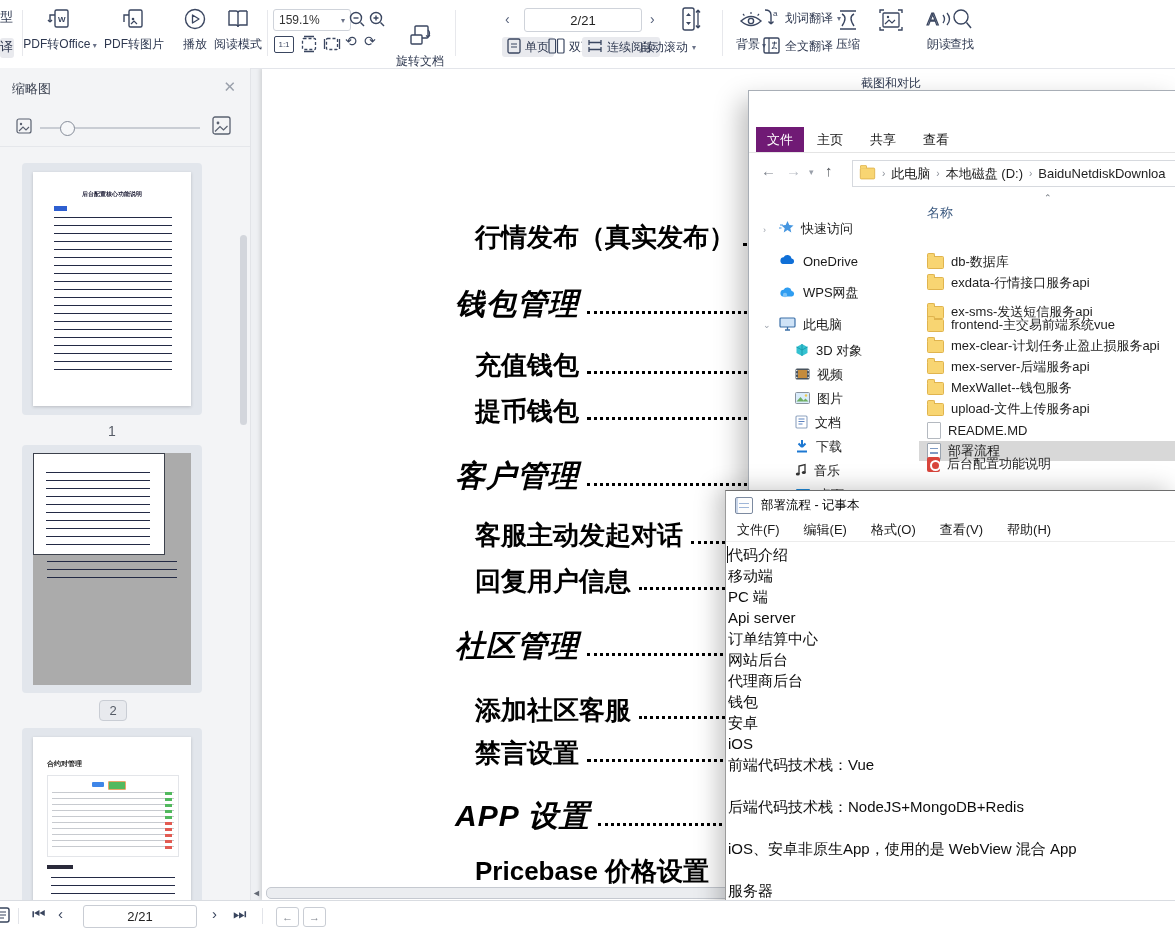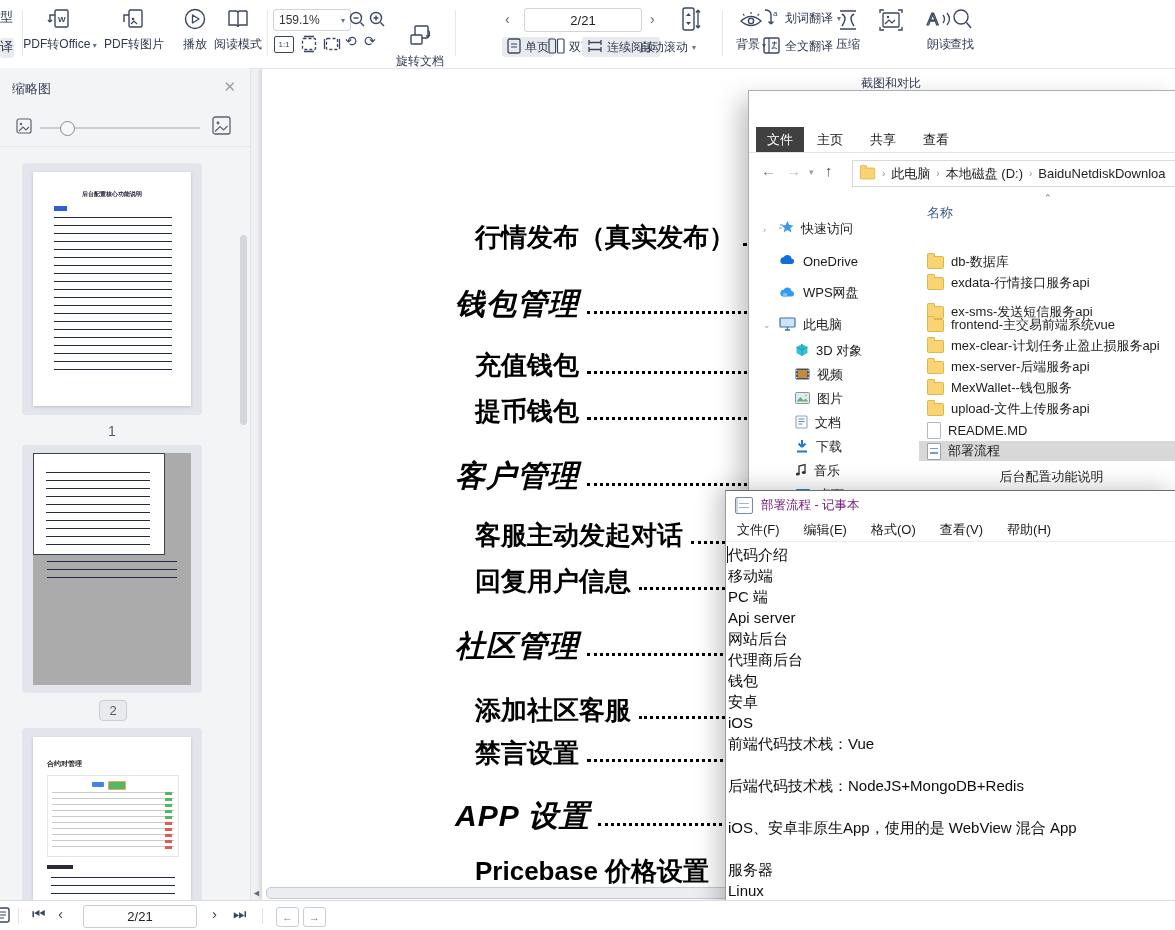--- a/index.html
+++ b/index.html
@@ -60,21 +60,21 @@
   #explorer{left:748px;top:90px;width:427px;height:402px;background:#fff;border:1px solid #a8aeb6;border-right:none;
             box-shadow:-8px 10px 24px rgba(0,0,0,.25);z-index:3;}
   #ex-title{position:absolute;left:0;top:0;width:100%;height:36px;background:#fff;}
   .qat{position:absolute;top:9px;display:flex;align-items:center;}
   .ic-folder{width:15px;height:11px;background:#f8d572;border:1px solid #e0b44e;border-radius:1.5px;position:relative;}
   .ic-folder::before{content:"";position:absolute;top:-4px;left:-1px;width:6px;height:3px;background:#f8d572;
                      border:1px solid #e0b44e;border-bottom:none;border-radius:2px 2px 0 0;}
   .qsep{width:1px;height:16px;background:#d8dade;margin:0 6px;}
   #ex-wintitle{position:absolute;left:101px;top:12px;font-size:12px;color:#4a4f58;}
   #ex-tabs{position:absolute;left:0;top:36px;width:100%;height:25px;border-bottom:1px solid #e4e4e4;font-size:13px;}
-  #tab-file{position:absolute;left:7px;top:0;width:48px;height:25px;background:#404040;color:#fff;
+  #tab-file{position:absolute;left:7px;top:0;width:48px;height:25px;background:#701a75;color:#fff;
             display:flex;align-items:center;justify-content:center;}
   .ex-tab{position:absolute;top:0;height:25px;display:flex;align-items:center;color:#1a1a1a;}
   #ex-nav{position:absolute;left:0;top:61px;width:100%;height:40px;border-bottom:1px solid #e6e6e6;}
   .navarrow{position:absolute;top:10px;font-size:15px;color:#8a8f98;}
   #ex-address{position:absolute;left:103px;top:8px;width:324px;height:25px;border:1px solid #d6d9de;background:#fff;
               display:flex;align-items:center;gap:4px;padding-left:6px;font-size:13px;color:#222;overflow:hidden;white-space:nowrap;}
   .bc-chev{color:#8a8f98;font-size:10px;padding:0 2px;}
   #ex-navpane{position:absolute;left:0;top:101px;width:170px;height:301px;background:#fff;}
   .nav-item{position:absolute;display:flex;align-items:center;gap:7px;font-size:13px;color:#1a1a1a;height:22px;}
   .nav-exp{position:absolute;font-size:9px;color:#9aa0aa;top:6px;}
@@ -87,21 +87,21 @@
   .ic-file{width:12px;height:15px;background:#fff;border:1px solid #b4b9c0;border-radius:1px;position:relative;}
   .ic-textdoc{width:12px;height:15px;background:#fff;border:1px solid #9aa4b0;border-radius:1px;position:relative;
               background-image:repeating-linear-gradient(180deg,transparent 0 3px,#7f9bc4 3px 4.3px);background-size:8px 12px;
               background-repeat:no-repeat;background-position:1.5px 1.5px;}
   .ic-pdf{width:13px;height:15px;background:#d9453c;border-radius:2px;position:relative;}
   .ic-pdf::before{content:"";position:absolute;left:3px;top:3px;width:7px;height:7px;border:2px solid #fff;border-radius:50%;}
   
   #notepad{left:725px;top:490px;width:450px;height:440px;background:#fff;border:1px solid #9b9b9b;border-top:1px solid #6e6e6e;
            border-right:none;box-shadow:-8px -2px 22px rgba(0,0,0,.22);z-index:4;}
   #np-title{position:absolute;left:0;top:0;width:100%;height:28px;background:#fff;display:flex;align-items:center;gap:8px;padding-left:9px;}
-  #np-title-text{font-size:12.5px;color:#701a75;}
+  #np-title-text{font-size:12.5px;color:#000000;}
   .ic-notepad{width:16px;height:15px;background:#fdfdfd;border:1px solid #7c8aa0;border-radius:2px;position:relative;
               background-image:repeating-linear-gradient(180deg,transparent 0 3px,#9fb6d8 3px 4px);background-size:10px 10px;
               background-repeat:no-repeat;background-position:2.5px 2.5px;box-shadow:inset 2px 0 0 #c9d6ea;}
   #np-menu{position:absolute;left:0;top:28px;width:100%;height:23px;display:flex;gap:24px;padding-left:11px;
            align-items:center;font-size:13px;color:#1a1a1a;border-bottom:1px solid #ececec;box-sizing:border-box;}
   #np-body{position:absolute;left:2px;top:53px;width:440px;height:385px;overflow:hidden;font-size:15px;color:#0d0d0d;}
   #np-body div{height:21px;line-height:21px;white-space:nowrap;}
   #np-caret{position:absolute;left:1px;top:55px;width:1px;height:17px;background:#111;}
 </style>
 </head>
@@ -614,21 +614,21 @@
         <span>upload-文件上传服务api</span>
       </div>
     <div class="frow" style="top:228px;">
         <span class="ic-file"></span>
         <span>README.MD</span>
       </div>
     <div class="frow sel" style="top:249px;">
         <span class="ic-textdoc"></span>
         <span>部署流程</span>
       </div>
-    <div class="frow" style="top:269px;flex-direction:column;">
+    <div class="frow" style="top:262px;">
         <span class="ic-pdf"></span>
         <span>后台配置功能说明</span>
       </div>
   </div>
 </div>
 
 <div id="notepad" class="abs">
   <div id="np-title">
     <span class="ic-notepad"></span>
     <span id="np-title-text">部署流程 - 记事本</span>
@@ -639,20 +639,21 @@
     <span>格式(O)</span>
     <span>查看(V)</span>
     <span>帮助(H)</span>
   </div>
   <div id="np-caret"></div>
   <div id="np-body">
     <div>代码介绍</div>
       <div>移动端</div>
       <div>PC 端</div>
     <div>Api server</div>
+      <div>订单结算中心</div>
     <div>网站后台</div>
       <div>代理商后台</div>
       <div>钱包</div>
     <div>安卓</div>
       <div>iOS</div>
       <div>前端代码技术栈：Vue</div>
     <div></div>
       <div>后端代码技术栈：NodeJS+MongoDB+Redis</div>
       <div></div>
     <div>iOS、安卓非原生App，使用的是 WebView 混合 App</div>

